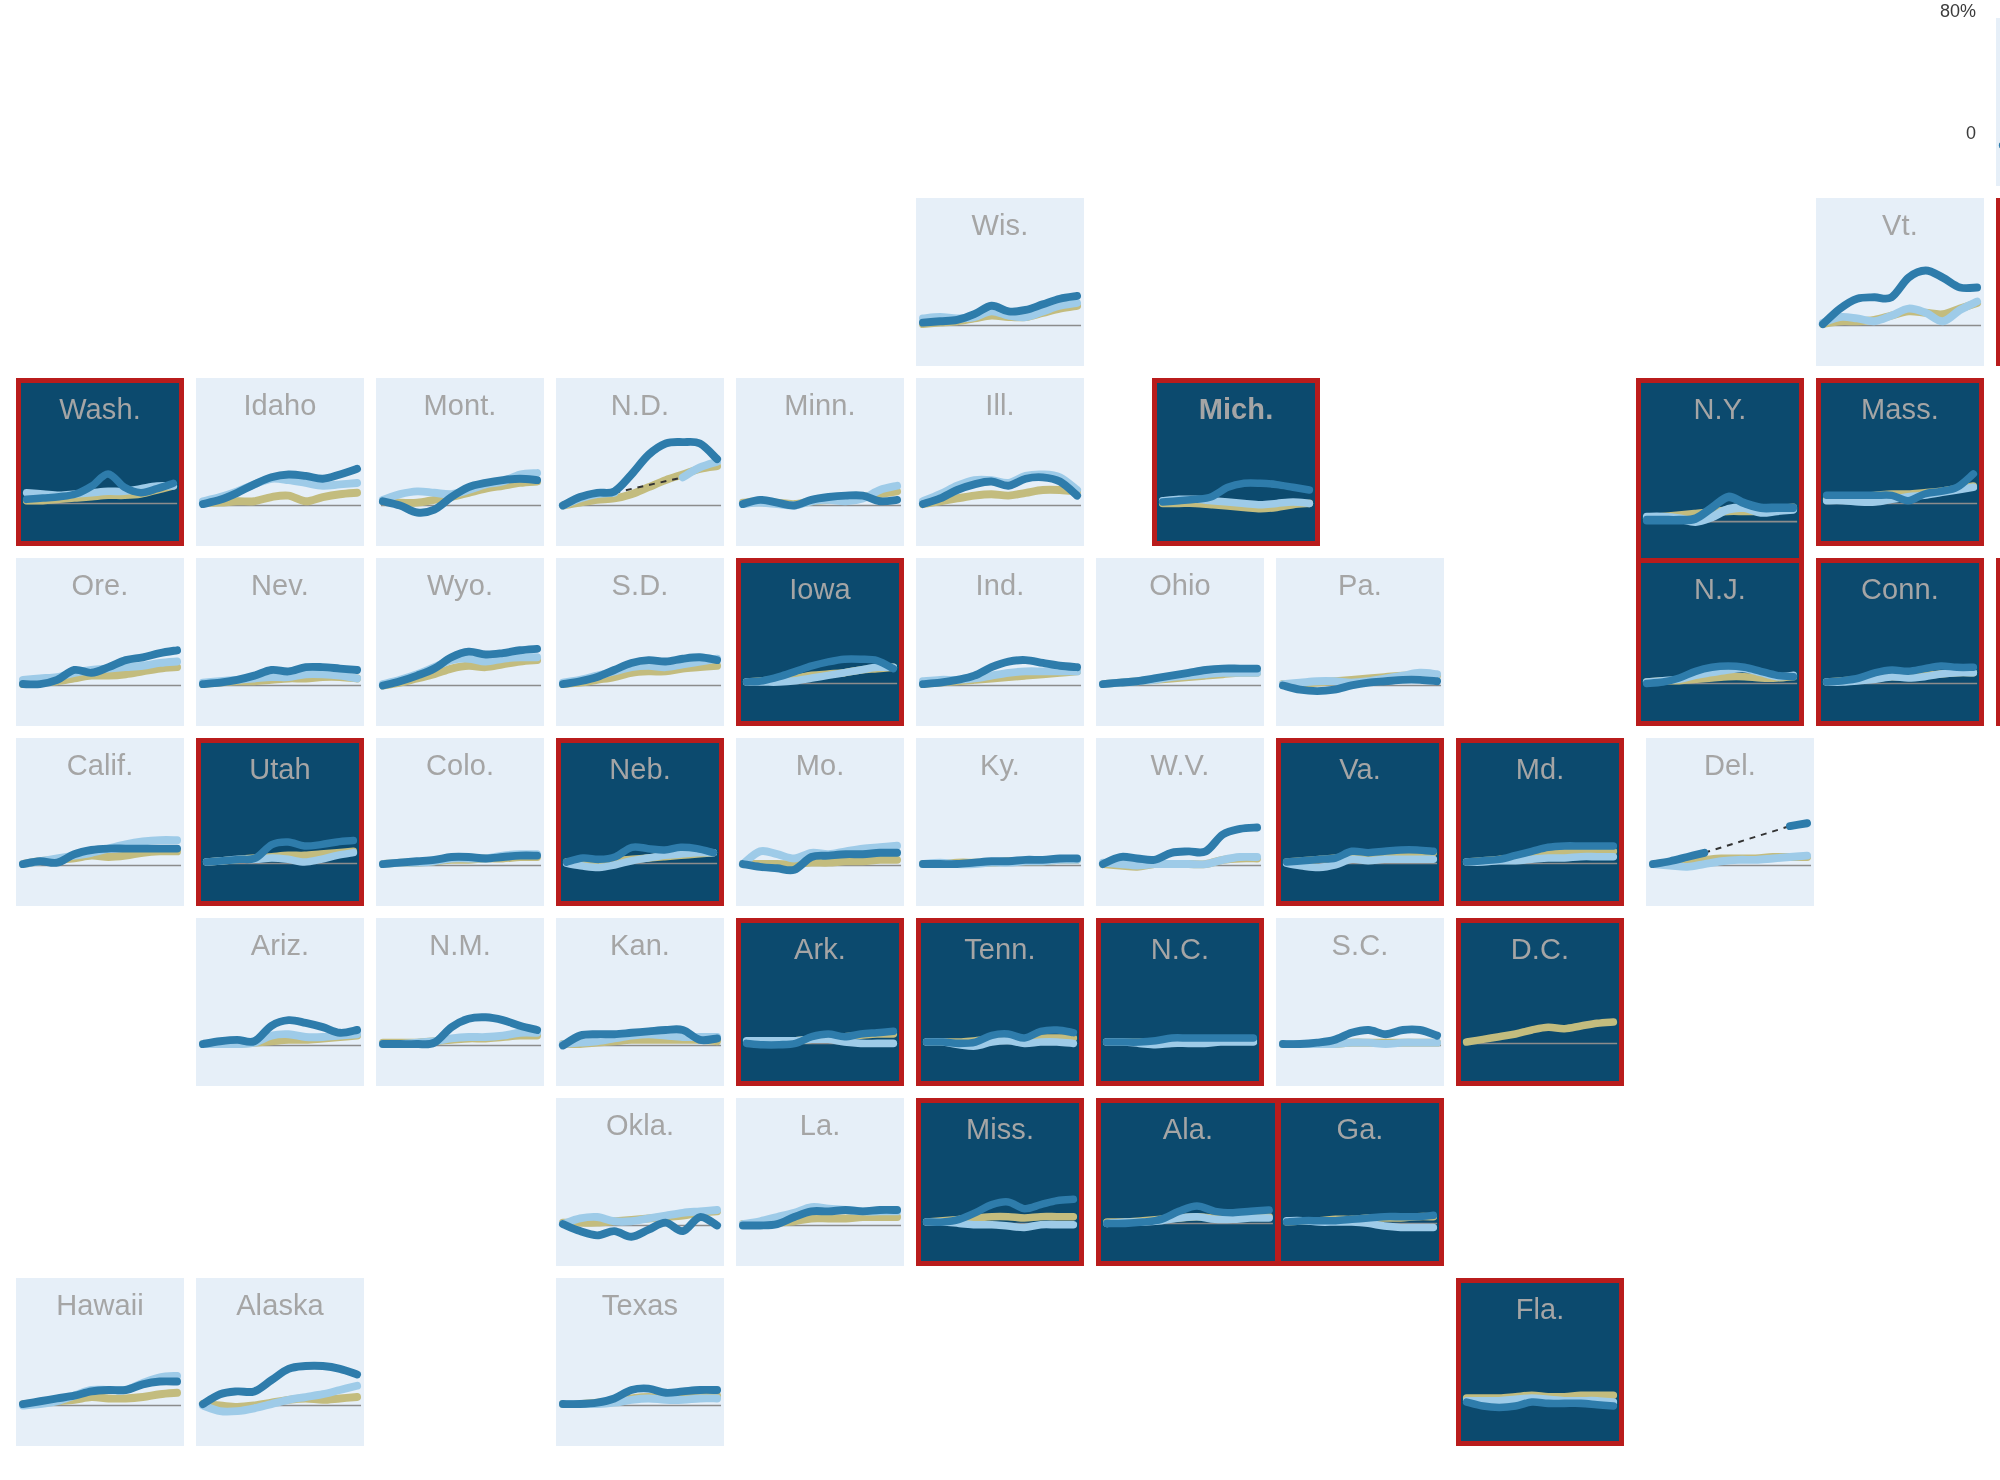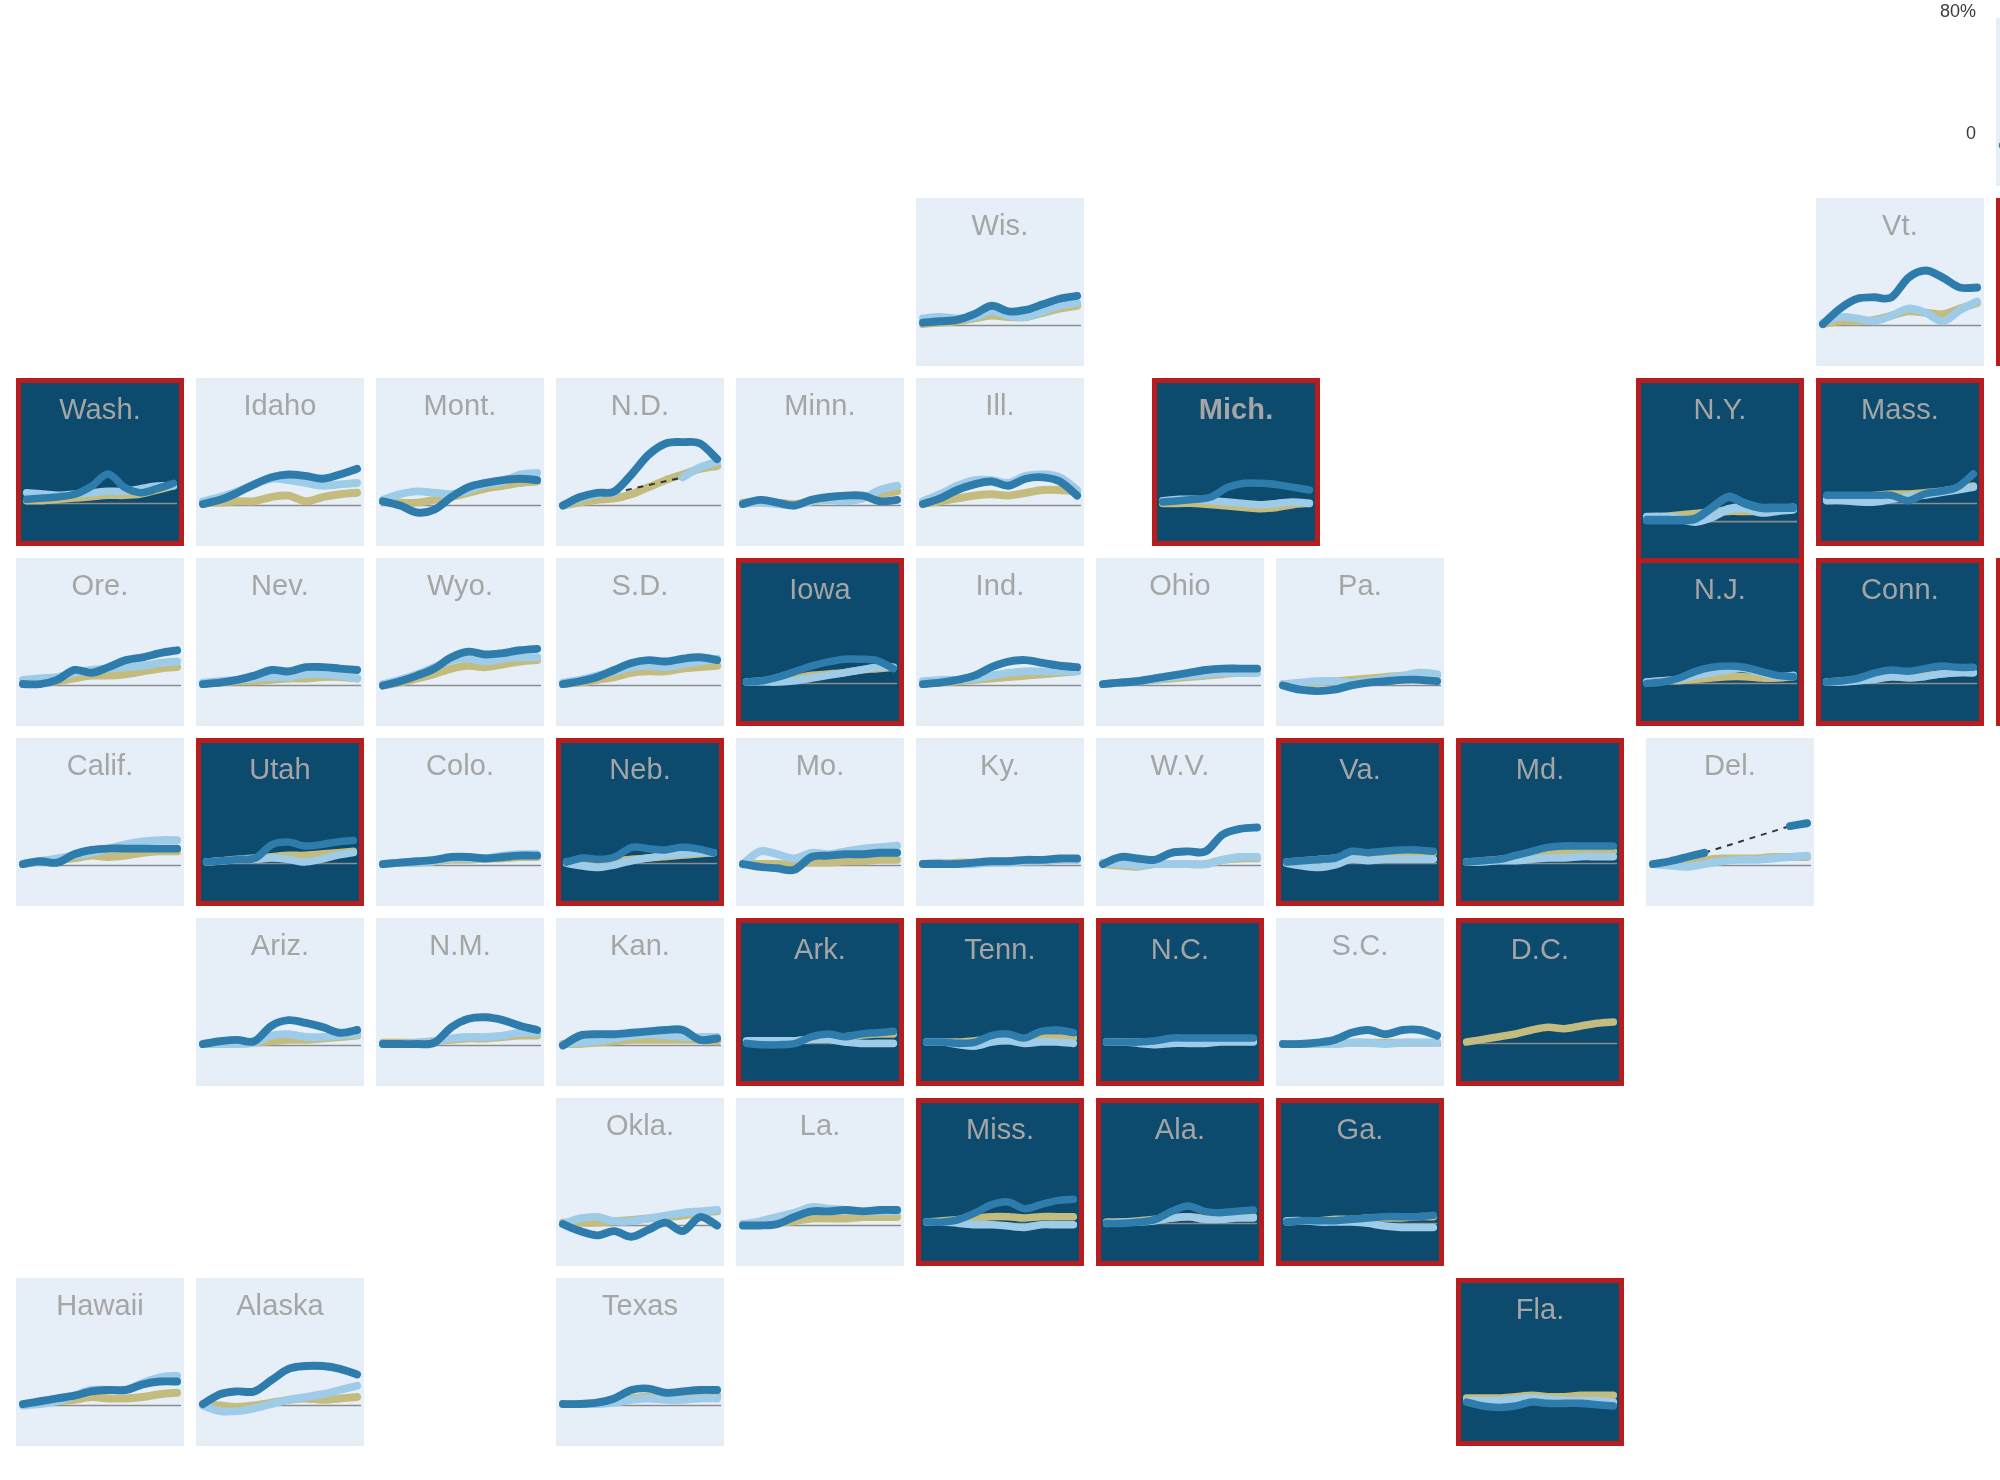--- a/index.html
+++ b/index.html
@@ -465,21 +465,21 @@
       </div>
       <div class="tile plain" style="left: 916px; top: 1098px; width: 168px; height: 168px; padding-left: 8px;">
         <svg class="spark" viewBox="0 0 168 168" preserveAspectRatio="none">
           <line x1="4" y1="128" x2="166" y2="128" stroke="#8c8c8c" stroke-width="1.6"></line>
           <path d="M6.00,126.58C8.89,126.34 17.56,125.63 23.33,125.15C29.11,124.68 34.89,124.20 40.67,123.72C46.44,123.25 52.22,122.77 58.00,122.30C63.78,121.83 69.56,121.11 75.33,120.88C81.11,120.64 86.89,120.64 92.67,120.88C98.44,121.11 104.22,122.30 110.00,122.30C115.78,122.30 121.56,121.11 127.33,120.88C133.11,120.64 138.89,120.88 144.67,120.88C150.44,120.88 159.11,120.88 162.00,120.88" fill="none" stroke="#c3bc7e" stroke-width="8" stroke-linecap="round" stroke-linejoin="round"></path>
           <path d="M6.00,126.58C8.89,126.58 17.56,126.34 23.33,126.58C29.11,126.81 34.89,127.53 40.67,128.00C46.44,128.47 52.22,129.19 58.00,129.43C63.78,129.66 69.56,129.19 75.33,129.43C81.11,129.66 86.89,130.38 92.67,130.85C98.44,131.32 104.22,132.51 110.00,132.28C115.78,132.04 121.56,129.90 127.33,129.43C133.11,128.95 138.89,129.43 144.67,129.43C150.44,129.43 159.11,129.43 162.00,129.43" fill="none" stroke="#9ecbe8" stroke-width="8" stroke-linecap="round" stroke-linejoin="round"></path>
           <path d="M6.00,126.58C8.89,126.58 17.56,127.05 23.33,126.58C29.11,126.10 34.89,125.39 40.67,123.72C46.44,122.06 52.22,119.21 58.00,116.60C63.78,113.99 69.56,109.95 75.33,108.05C81.11,106.15 86.89,104.49 92.67,105.20C98.44,105.91 104.22,111.85 110.00,112.33C115.78,112.80 121.56,109.47 127.33,108.05C133.11,106.63 138.89,104.73 144.67,103.78C150.44,102.83 159.11,102.59 162.00,102.35" fill="none" stroke="#2e7cab" stroke-width="8" stroke-linecap="round" stroke-linejoin="round"></path>
         </svg>
         <div class="tile-label">Miss.</div>
       </div>
-      <div class="tile plain" style="left: 1096px; top: 1098px; width: 168px; height: 168px;">
+      <div class="tile plain" style="left: 1096px; top: 1098px; width: 184px; height: 168px;">
         <svg class="spark" viewBox="0 0 168 168" preserveAspectRatio="none">
           <line x1="4" y1="128" x2="166" y2="128" stroke="#8c8c8c" stroke-width="1.6"></line>
           <path d="M6.00,126.58C8.89,126.58 17.56,126.81 23.33,126.58C29.11,126.34 34.89,125.63 40.67,125.15C46.44,124.68 52.22,124.20 58.00,123.72C63.78,123.25 69.56,122.77 75.33,122.30C81.11,121.83 86.89,120.88 92.67,120.88C98.44,120.88 104.22,122.06 110.00,122.30C115.78,122.54 121.56,122.54 127.33,122.30C133.11,122.06 138.89,121.11 144.67,120.88C150.44,120.64 159.11,120.88 162.00,120.88" fill="none" stroke="#c3bc7e" stroke-width="8" stroke-linecap="round" stroke-linejoin="round"></path>
           <path d="M6.00,128.00C8.89,127.76 17.56,126.81 23.33,126.58C29.11,126.34 34.89,126.81 40.67,126.58C46.44,126.34 52.22,125.86 58.00,125.15C63.78,124.44 69.56,123.01 75.33,122.30C81.11,121.59 86.89,120.64 92.67,120.88C98.44,121.11 104.22,123.25 110.00,123.72C115.78,124.20 121.56,123.96 127.33,123.72C133.11,123.49 138.89,122.54 144.67,122.30C150.44,122.06 159.11,122.30 162.00,122.30" fill="none" stroke="#9ecbe8" stroke-width="8" stroke-linecap="round" stroke-linejoin="round"></path>
           <path d="M6.00,128.00C8.89,128.00 17.56,128.24 23.33,128.00C29.11,127.76 34.89,127.29 40.67,126.58C46.44,125.86 52.22,125.63 58.00,123.72C63.78,121.82 69.56,117.55 75.33,115.17C81.11,112.80 86.89,109.47 92.67,109.47C98.44,109.47 104.22,113.99 110.00,115.17C115.78,116.36 121.56,116.60 127.33,116.60C133.11,116.60 138.89,115.65 144.67,115.17C150.44,114.70 159.11,113.99 162.00,113.75" fill="none" stroke="#2e7cab" stroke-width="8" stroke-linecap="round" stroke-linejoin="round"></path>
         </svg>
         <div class="tile-label">Ala.</div>
       </div>
       <div class="tile plain" style="left: 1276px; top: 1098px; width: 168px; height: 168px;">
         <svg class="spark" viewBox="0 0 168 168" preserveAspectRatio="none">

